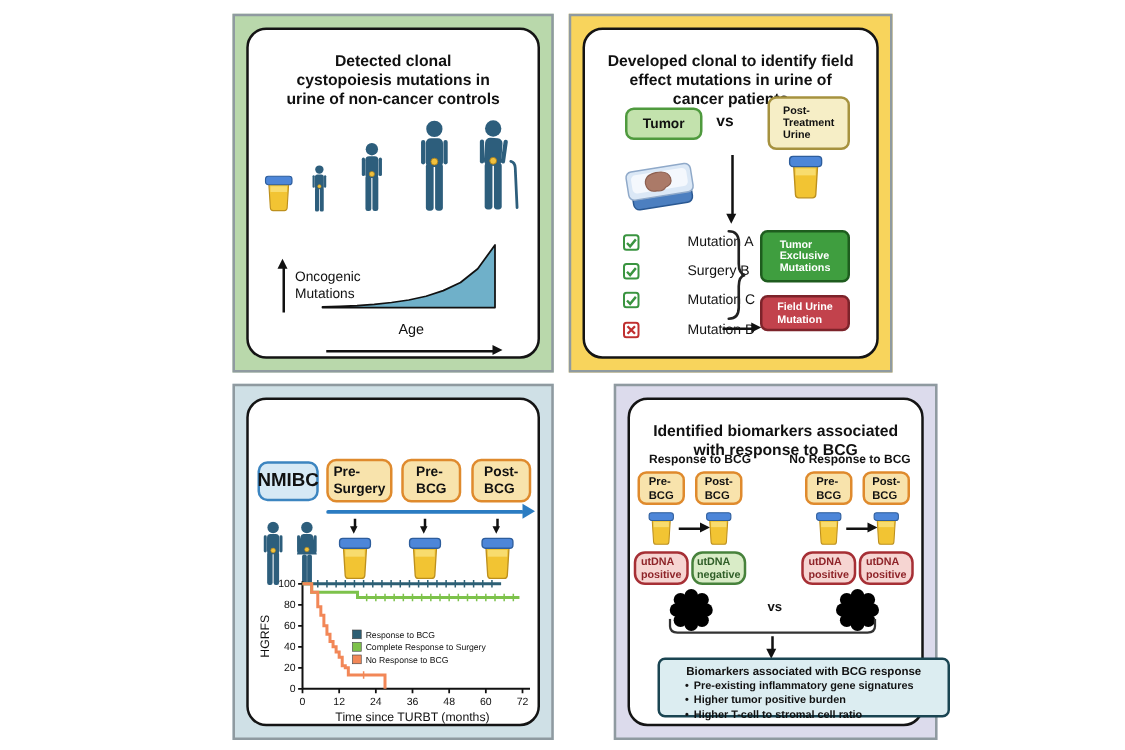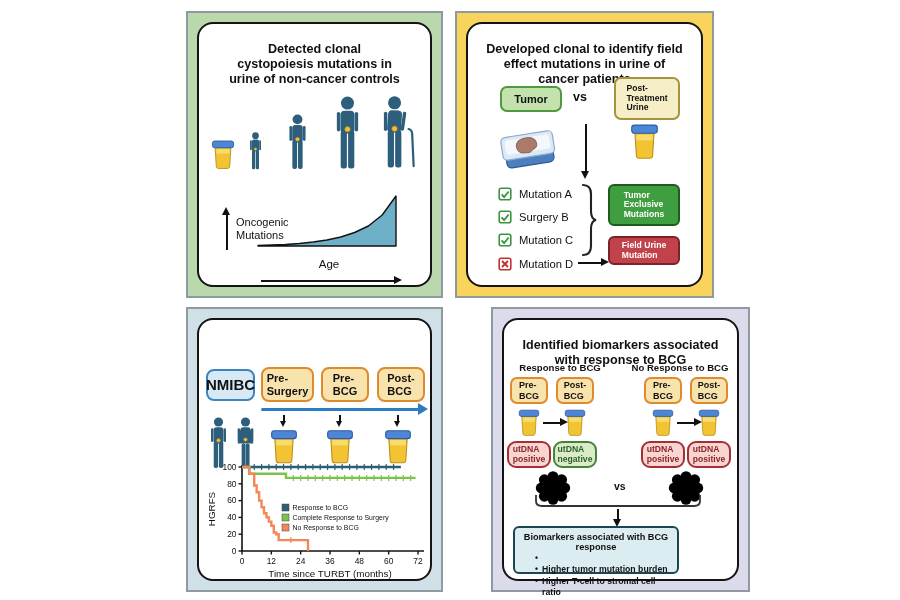--- a/index.html
+++ b/index.html
@@ -42,21 +42,21 @@
   .varrow.sm::after{bottom:-5px;left:-2.9px;border-top:6px solid #111;
      border-left:3.4px solid transparent;border-right:3.4px solid transparent;}
   .uparrow{position:absolute;width:2px;background:#111;}
   .uparrow::after{content:"";position:absolute;top:-7px;left:-3.6px;border-bottom:8px solid #111;
      border-left:4.6px solid transparent;border-right:4.6px solid transparent;}
   .blue-arrow{position:absolute;height:3.4px;background:#2b7cc2;border-radius:2px;}
   .blue-arrow::after{content:"";position:absolute;right:-9px;top:-4.8px;border-left:10px solid #2b7cc2;
      border-top:6.5px solid transparent;border-bottom:6.5px solid transparent;}
   .mut-row{position:absolute;left:30px;display:flex;align-items:center;height:16px;}
   .mut-row svg{width:14px;height:14px;margin-right:7px;}
-  .mut-label{font-size:11.2px;}
+  .mut-label{font-size:11.2px;margin-left:31px;}
   .cb-g{fill:#fff;stroke:#3a9440;stroke-width:1.6;}
   .cb-r{fill:#fff;stroke:#c03030;stroke-width:1.6;}
   .ck{fill:none;stroke:#3a9440;stroke-width:1.9;}
   .cx{fill:none;stroke:#c03030;stroke-width:1.9;}
   .col-header{position:absolute;font-weight:bold;font-size:9.6px;text-align:center;}
   svg text{font-family:"Liberation Sans",sans-serif;fill:#111;}
 </style>
 </head>
 <body>
 
@@ -397,28 +397,29 @@
       <svg class="abs blob blob-orange" style="left:164px;top:150px;width:36px;height:36px">
           <use href="#sym-blob"></use>
         </svg>
       <div class="vs" style="left:110px;top:160px;font-size:10.5px">vs</div>
 
       <svg class="abs" style="left:30px;top:175px" width="168" height="14" viewBox="0 0 168 14">
         <path d="M2,0 L2,6 Q2,11 8,11 L160,11 Q166,11 166,6 L166,0" fill="none" stroke="#333" stroke-width="1.8"></path>
       </svg>
       <div class="varrow" style="left:113px;top:189px;height:11px"></div>
 
-      <div class="summary-box" style="left:9px;top:206px;width:166px;height:48px">
+      <div class="summary-box" style="left:22px;top:206px;width:234px;height:48px">
         <div class="summary-title">Biomarkers associated with BCG response</div>
         <div class="bullet">
             <span class="dot">•</span>
+            <span>Pre-existing inflammatory gene signatures</span>
           </div>
         <div class="bullet">
             <span class="dot">•</span>
-            <span>Higher tumor mutation burden</span>
+            <span>Higher tumor positive burden</span>
           </div>
         <div class="bullet">
             <span class="dot">•</span>
             <span>Higher T-cell to stromal cell ratio</span>
           </div>
       </div>
     </div>
   </section>
 
 </div>

